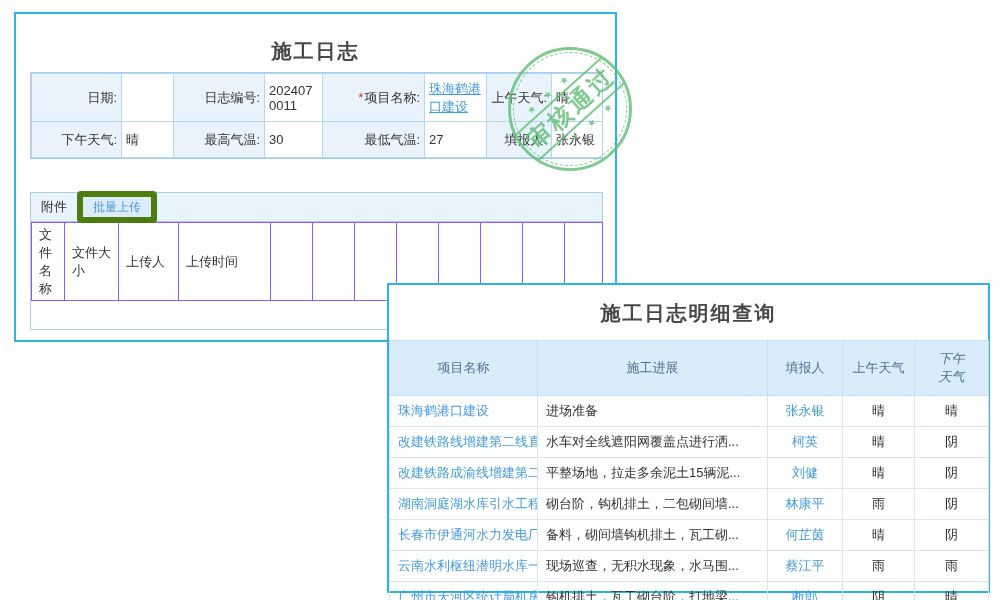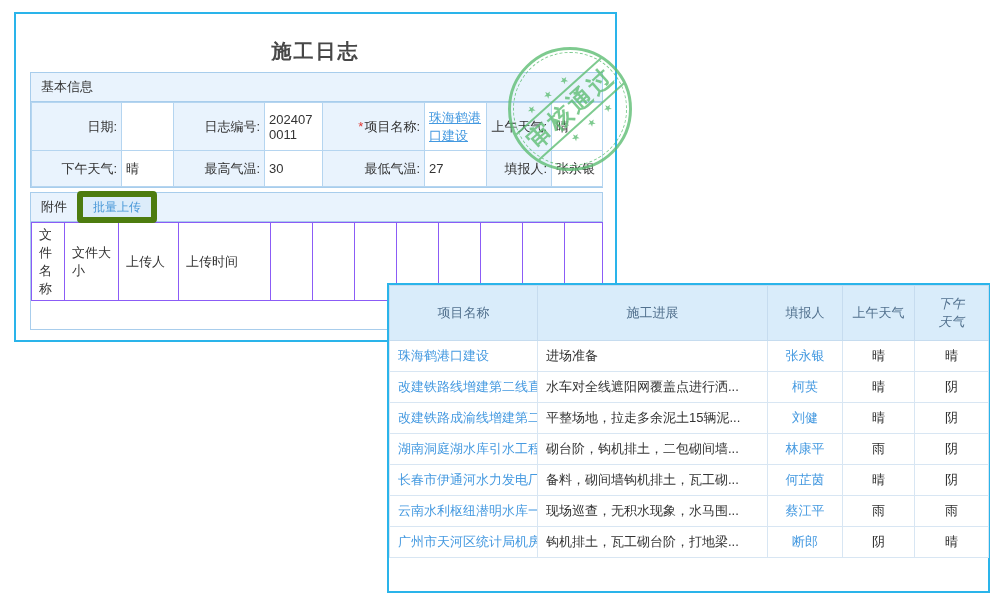--- a/index.html
+++ b/index.html
@@ -84,23 +84,20 @@
     padding:1px 2px 1px 5px; line-height:1.25;
   }
 </style>
 </head>
 <body>
 
 <div class="panel panel-log">
   <h1 class="panel-title">施工日志</h1>
 
   <div class="box box-binfo">
-    <div class="strip">
-      <span>基本信息</span>
-    </div>
     <table class="binfo-table">
       <colgroup>
         <col style="width:90px">
           <col style="width:52px">
         <col style="width:91px">
           <col style="width:58px">
         <col style="width:102px">
           <col style="width:62px">
         <col style="width:65px">
           <col style="width:51px">
@@ -176,20 +173,21 @@
       <div class="stamp-band">
         <div class="stamp-stars top">★ ★ ★</div>
         <div class="stamp-text">审核通过</div>
         <div class="stamp-stars bot">★ ★ ★</div>
       </div>
     </div>
   </div>
 </div>
 
 <div class="panel panel-query">
+  <h1 class="panel-title">施工日志明细查询</h1>
   <table class="query-table">
     <colgroup>
       <col style="width:148px">
         <col style="width:230px">
         <col style="width:75px">
         <col style="width:72px">
         <col style="width:74px">
     </colgroup>
     <thead>
       <tr>

